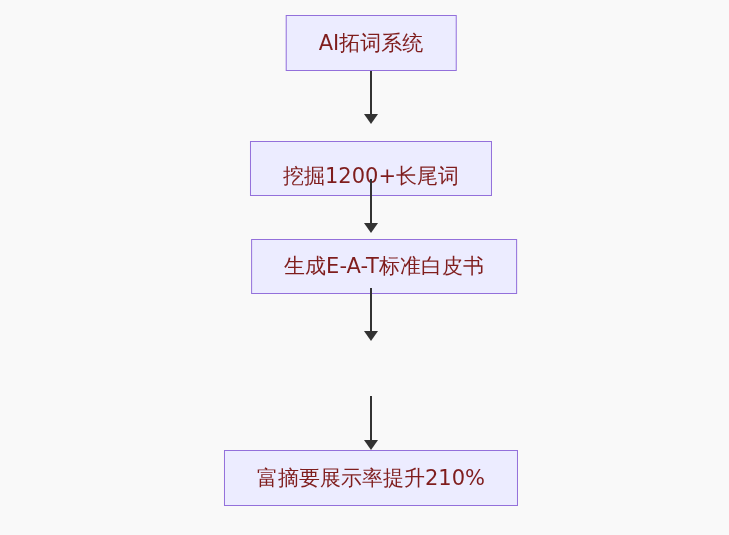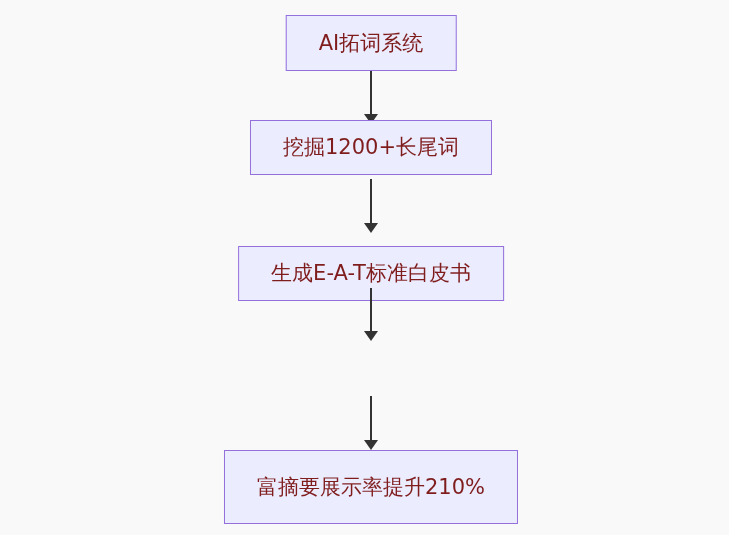--- a/index.html
+++ b/index.html
@@ -27,24 +27,24 @@
     justify-content: center;
     padding: 8px 32px;
     white-space: nowrap;
     background: #ECECFF;
     border: 1px solid #9370DB;
     color: #7f1d1d;
     font-size: 21px;
     line-height: 1;
   }
   .node-1 { top: 15px;  height: 56px; }
-  .node-2 { top: 120px; }
-  .node-3 { top: 246px; }
+  .node-2 { top: 141px; align-items: flex-end; }
+  .node-3 { top: 239px; margin-left: 13px; }
   .node-4 { top: 341px; }
-  .node-5 { top: 450px; height: 74px; }
+  .node-5 { top: 450px; height: 56px; }
 
   .flow-edge {
     position: absolute;
     left: 371px;
     width: 14px;
     transform: translateX(-50%);
   }
   .edge-1 { top: 71px;  height: 53px; }
   .edge-2 { top: 179px; height: 54px; }
   .edge-3 { top: 288px; height: 53px; }

